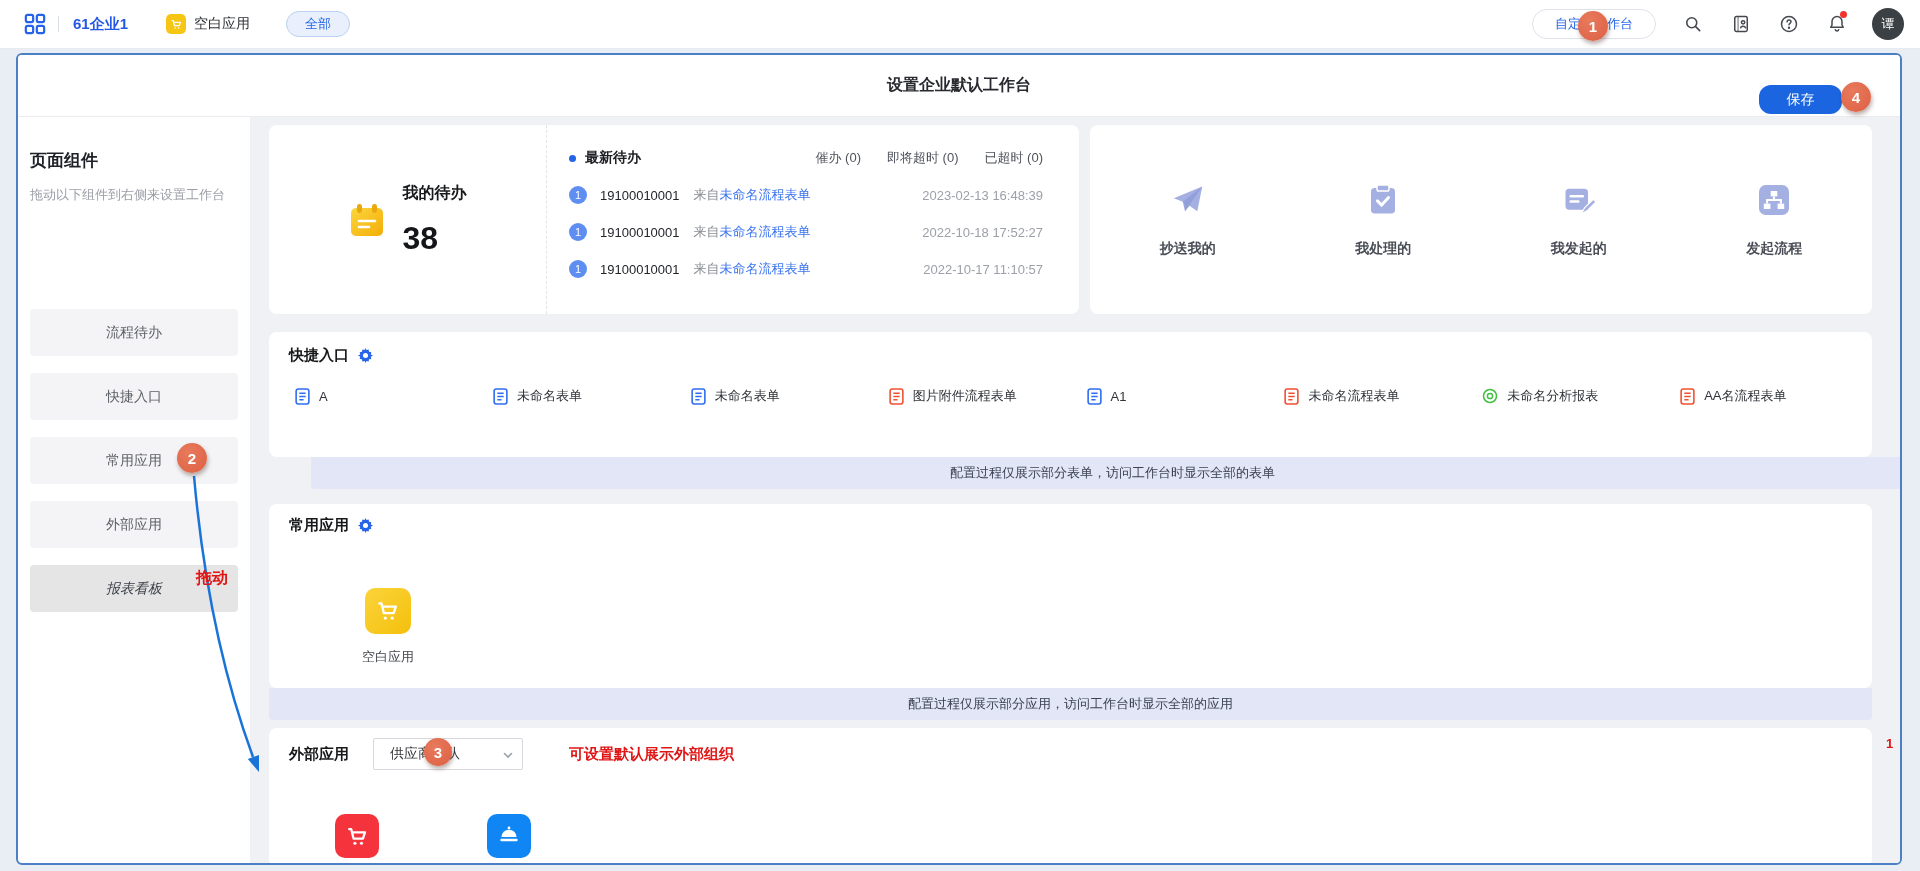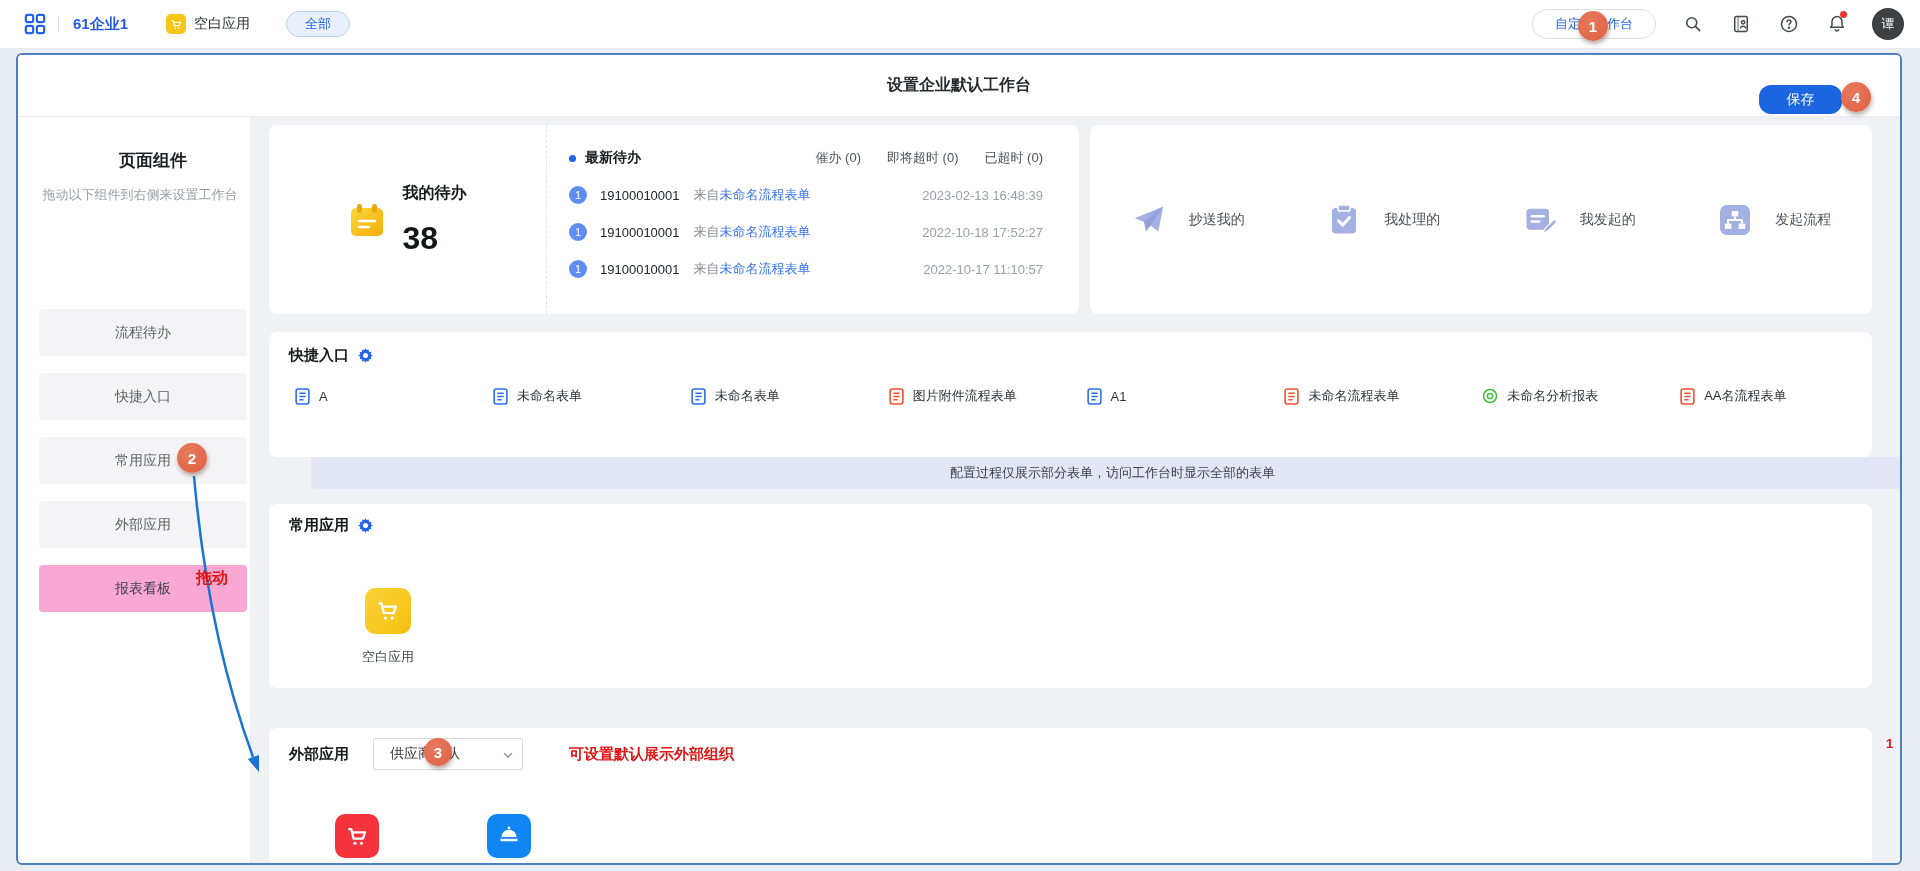--- a/index.html
+++ b/index.html
@@ -28,26 +28,26 @@
   
   .panel { position:absolute; left:16px; top:53px; width:1886px; height:812px; background:#fff;
            border:2px solid #4d7fc4; border-radius:6px; overflow:hidden; }
   .panel-header { position:absolute; left:0; top:0; width:100%; height:62px; display:flex;
                   align-items:center; justify-content:center; border-bottom:1px solid #ebecf0; background:#fff; }
   .panel-title { font-size:16px; font-weight:600; color:#27292e; }
   .save-btn { position:absolute; left:1741px; top:30px; width:83px; height:29px; background:#1b66e0; color:#fff;
               font-size:14px; border:none; border-radius:12px; cursor:pointer; }
 
   
-  .sidebar { position:absolute; left:17px; top:62px; width:232px; height:750px; background:#fff; padding:32px 0 0 4px;text-align:center; }
+  .sidebar { position:absolute; left:8px; top:62px; width:232px; height:750px; background:#fff; padding:32px 0 0 4px; }
   .sidebar-title { font-size:17px; font-weight:700; color:#1d2127; }
   .sidebar-desc { margin-top:12px; width:202px; font-size:13px; line-height:21px; color:#9b9ea6; }
   .side-item { position:absolute; left:4px; width:208px; height:47px; border-radius:4px; background:#f4f4f6;
                color:#5c6066; font-size:14px; display:flex; align-items:center; justify-content:center; cursor:pointer; }
-  .side-item.active { background:#f9a8d4; color:#3a3f47; }
+  .side-item.active { background:#e5e5e5; color:#3a3f47;font-style:italic; }
 
   
   .content { position:absolute; left:232px; top:62px; width:1650px; height:750px; background:#f0f1f5; }
   .card { position:absolute; background:#fff; border-radius:8px; }
 
   
   .card-todo { left:19px; top:8px; width:810px; height:189px; display:flex; }
   .todo-left { width:278px; height:100%; display:flex; align-items:center; justify-content:center; gap:18px;
                border-right:1px dashed #e2e4ea; }
   .todo-title { font-size:16px; font-weight:700; color:#17181a; }
@@ -61,21 +61,21 @@
   .todo-row { display:flex; align-items:center; margin-top:19px; font-size:13px; }
   .row-badge { width:18px; height:18px; border-radius:50%; background:#5f8ef2; color:#fff; font-size:11px;
                display:flex; align-items:center; justify-content:center; margin-right:13px; }
   .row-id { color:#23252b; margin-right:14px; }
   .row-prefix { color:#8a8d94; }
   .row-link { color:#3b74ee; cursor:pointer; }
   .row-time { margin-left:auto; color:#9ca0a8; }
 
   
   .card-process { left:840px; top:8px; width:782px; height:189px; display:flex; align-items:center; justify-content:space-around; }
-  .proc-item { display:flex; flex-direction:row; align-items:center; gap:22px; cursor:pointer; }
+  .proc-item { display:flex; flex-direction:column; align-items:center; gap:22px; cursor:pointer;font-weight:bold; }
   .proc-label { font-size:14px; color:#4a4e57; }
 
   
   .card-quick { left:19px; top:215px; width:1603px; height:125px; padding:14px 0 0 20px; }
   .sec-title-row { display:flex; align-items:center; gap:9px; }
   .sec-title { font-size:15px; font-weight:700; color:#17181a; }
   .gear { cursor:pointer; display:flex; }
   .quick-items { display:flex; margin-top:22px; }
   .quick-item { width:200px; display:flex; align-items:center; gap:9px; padding-left:6px; cursor:pointer; }
   .quick-item:first-child { padding-left:6px; }
@@ -373,20 +373,21 @@
         <span class="app-tile tile-yellow">
           <svg width="26" height="26" viewBox="0 0 24 24" fill="none" stroke="#fff" stroke-width="2.2" stroke-linecap="round" stroke-linejoin="round">
             <path d="M4 5h2l2.2 9h9l2-6H7"></path>
               <circle cx="9.5" cy="18.5" r="1.5" fill="#fff" stroke="none"></circle>
               <circle cx="15.8" cy="18.5" r="1.5" fill="#fff" stroke="none"></circle>
           </svg>
         </span>
         <span class="app-label">空白应用</span>
       </div>
     </div>
+    <div class="banner banner2">配置过程仅展示部分应用，访问工作台时显示全部的应用</div>
 
     <div class="card card-external">
       <div class="ext-head">
         <span class="sec-title">外部应用</span>
         <span class="org-select">
           <span>供应商团队</span>
           <span class="org-chevron">
             <svg width="12" height="12" viewBox="0 0 12 12" fill="none" stroke="#9aa0a8" stroke-width="1.6" stroke-linecap="round">
                 <path d="M2.5 4.5 6 8l3.5-3.5"></path>
               </svg>

